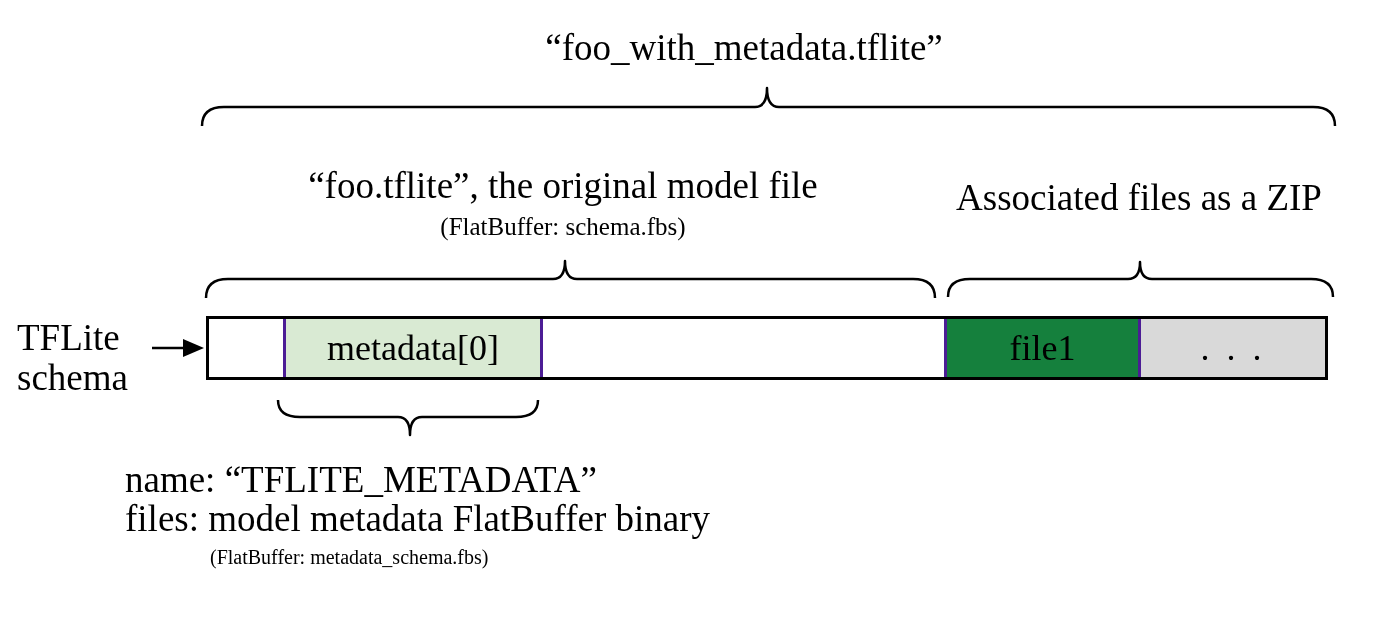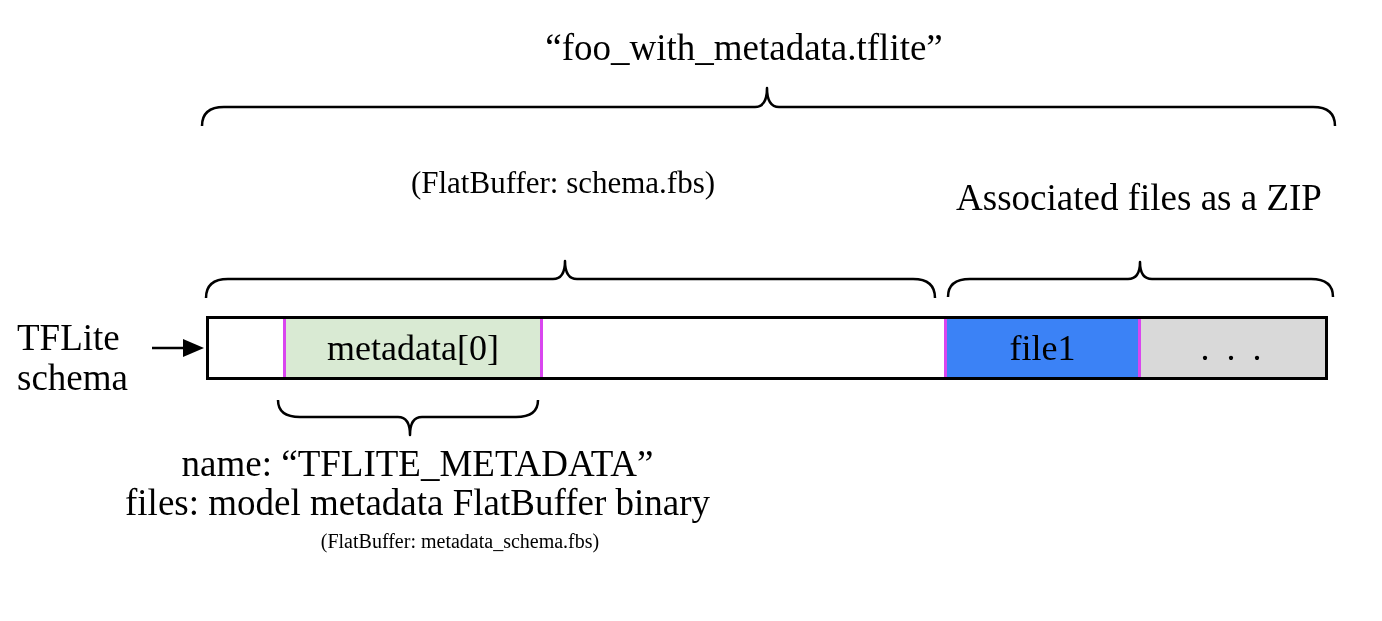--- a/index.html
+++ b/index.html
@@ -12,21 +12,21 @@
     width: 1382px;
     height: 621px;
     background: #ffffff;
     font-family: Liberation Serif, serif;
     color: #000000;
     overflow: hidden;
   }
   .abs { position: absolute; }
   .center-x { transform: translateX(-50%); white-space: nowrap; }
   .txt-main { font-size: 37px; line-height: 44px; }
-  .txt-sub  { font-size: 31px; line-height: 38px; }
+  .txt-sub  { font-size: 25px; line-height: 38px; }
   .svg-overlay {
     position: absolute;
     left: 0; top: 0;
     width: 1382px; height: 621px;
     pointer-events: none;
   }
   .svg-overlay path, .svg-overlay line { stroke: #000000; stroke-width: 2.5; fill: none; stroke-linejoin: round; }
   .svg-overlay polygon { fill: #000000; stroke: none; }
 
   .title { top: 26px; left: 744px; text-align: center; }
@@ -51,32 +51,31 @@
   .bar .seg {
     height: 100%;
     box-sizing: border-box;
     display: flex;
     align-items: center;
     justify-content: center;
     font-size: 36px;
     white-space: nowrap;
     overflow: hidden;
   }
-  .bar .seg + .seg { border-left: 3px solid #d946ef; }
+  .bar .seg + .seg { border-left: 3px solid #4c1d95; }
   .seg-1 { width: 74px; }
   .seg-2 { width: 257px; }
   .seg-3 { width: 404px; }
   .seg-4 { width: 194px; }
   .seg-5 { flex: 1; letter-spacing: 4px; }
 
   .annotation {
-    top: 444px; left: 125px;
+    top: 460px; left: 125px;
     font-size: 37px; line-height: 39px;
     white-space: nowrap;
-    text-align: center;
   }
   .annotation .line3 {
     font-size: 20px;
     padding-left: 85px;
   }
 </style>
 </head>
 <body>
 
 <div class="canvas">
@@ -91,33 +90,34 @@
 
     <path d="M 278,400 Q 278,417 300,417 L 398,417 Q 410,417 410,435 Q 410,417 422,417 L 516,417 Q 538,417 538,400"></path>
 
     <line x1="152" y1="348" x2="186" y2="348"></line>
     <polygon points="183,339 204,348 183,357"></polygon>
   </svg>
 
   <div class="abs center-x txt-main title">“foo_with_metadata.tflite”</div>
 
   <div class="abs center-x label-model-file">
+    <div class="txt-main">“foo.tflite”, the original model file</div>
     <div class="txt-sub">(FlatBuffer: schema.fbs)</div>
   </div>
 
   <div class="abs center-x txt-main label-assoc">Associated files as a ZIP</div>
 
   <div class="abs pointer-label">TFLite
 schema</div>
 
   <div class="abs bar">
     <div class="seg seg-1" style="background: rgb(255, 255, 255);"></div>
     <div class="seg seg-2" style="background: rgb(217, 234, 211);">metadata[0]</div>
     <div class="seg seg-3" style="background: rgb(255, 255, 255);"></div>
-    <div class="seg seg-4" style="background: #3b82f6;">file1</div>
+    <div class="seg seg-4" style="background: #15803d;">file1</div>
     <div class="seg seg-5" style="background: rgb(217, 217, 217);">. . .</div>
   </div>
 
   <div class="abs annotation">
     <div class="line1">name: “TFLITE_METADATA”</div>
     <div class="line2">files: model metadata FlatBuffer binary</div>
     <div class="line3">(FlatBuffer: metadata_schema.fbs)</div>
   </div>
 
 </div>

